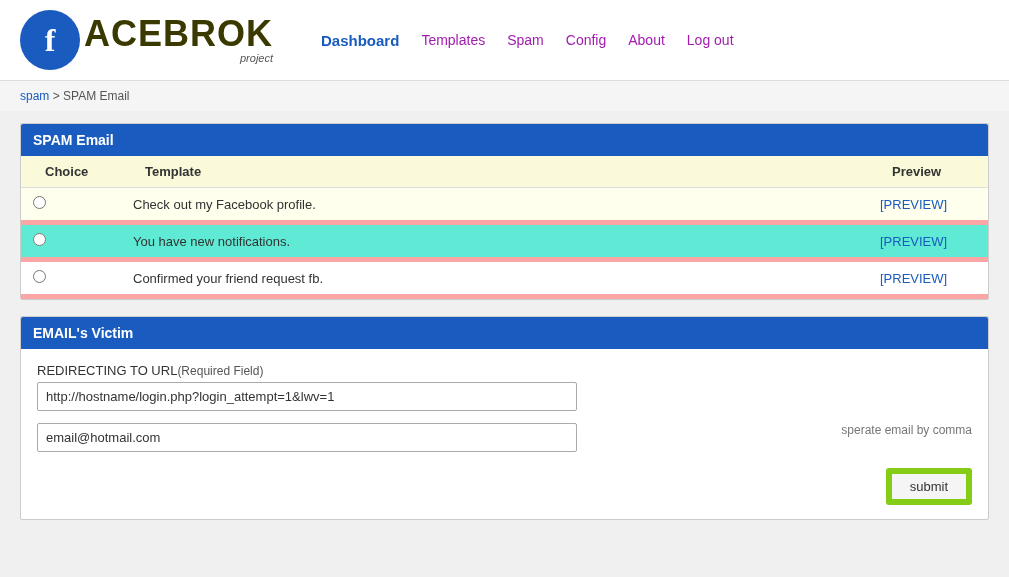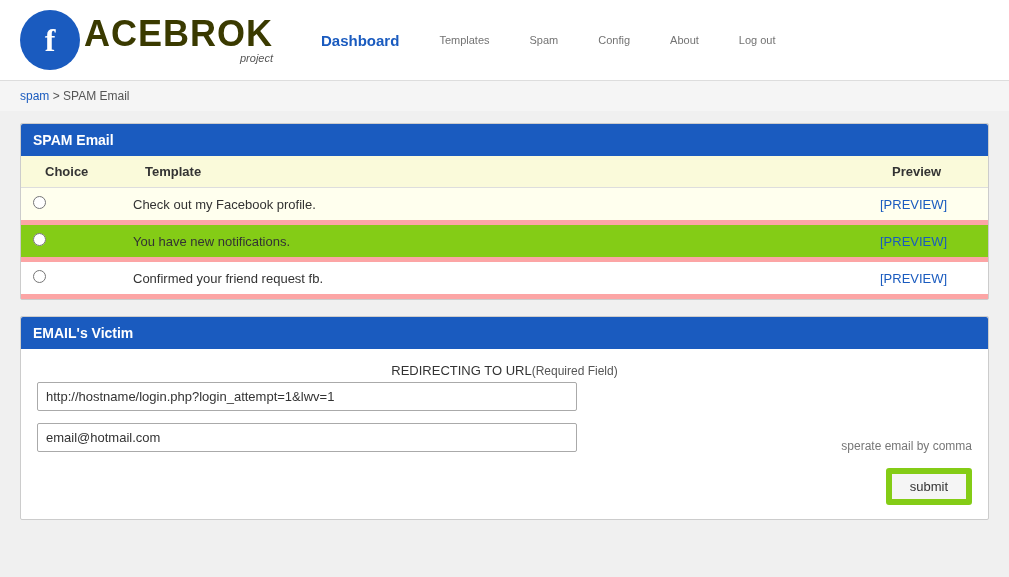--- a/index.html
+++ b/index.html
@@ -5,57 +5,57 @@
     * { margin: 0; padding: 0; box-sizing: border-box; }
     body { font-family: Arial, sans-serif; font-size: 13px; background: #f0f0f0; color: #333; }
 
     
     #header { background: #fff; padding: 10px 20px; display: flex; align-items: center; border-bottom: 1px solid #ddd; }
     #logo-area { display: flex; align-items: center; margin-right: 40px; }
     #logo-circle { width: 60px; height: 60px; background: #1a5bbf; border-radius: 50%; display: flex; align-items: center; justify-content: center; color: #fff; font-size: 32px; font-weight: bold; font-family: Georgia, serif; flex-shrink: 0; }
     #logo-text-area { display: flex; flex-direction: column; margin-left: 4px; align-items: flex-end; }
     #logo-text { font-size: 36px; font-weight: bold; color: #3a3a00; letter-spacing: 1px; line-height: 1; }
     #logo-subtext { font-size: 11px; color: #555; text-align: right; font-style: italic; }
-    #nav { display: flex; align-items: center; gap: 24px; }
-    .nav-item { text-decoration: none; color: #737373; font-size: 11px; padding: 4px 8px; }
+    #nav { display: flex; align-items: center; gap: 6px; }
+    .nav-item { text-decoration: none; color: #a21caf; font-size: 14px; padding: 4px 8px; }
     .nav-item.active { color: #1a5bbf; font-weight: bold; font-size: 15px; }
 
     
     #breadcrumb { padding: 8px 20px; font-size: 12px; color: #555; background: #f5f5f5; }
     #breadcrumb a { color: #1a5bbf; text-decoration: none; }
 
     
     #content { padding: 12px 20px; }
 
     
     .panel { background: #fff; border: 1px solid #ccc; margin-bottom: 16px; border-radius: 2px; }
     .panel-header { background: #1a5bbf; color: #fff; padding: 8px 12px; font-size: 14px; font-weight: bold; border-radius: 2px 2px 0 0; }
 
     
     .spam-table { width: 100%; border-collapse: collapse; }
     .spam-table th { padding: 8px 24px; text-align: left; font-size: 13px; color: #333; font-weight: bold; border-bottom: 1px solid #ddd; background: #fafada; }
     .spam-table td { padding: 8px 12px; border-bottom: 5px solid #fca5a5; font-size: 13px; }
     .spam-table tr:nth-child(1) td { background: #ffffee; }
-    .spam-table tr:nth-child(2) td { background: #84cc16; }
+    .spam-table tr:nth-child(2) td { background: #5eead4; }
     .spam-table tr:nth-child(3) td { background: #fff; }
     .preview-link { color: #1a5bbf; text-decoration: none; font-size: 13px; }
     .col-choice { width: 100px; }
     .col-template { }
     .col-preview { width: 120px; }
 
     
     input[type="radio"] { cursor: pointer; }
 
     
     .victim-body { padding: 14px 16px; }
-    .field-label { font-size: 13px; color: #333; margin-bottom: 4px; display: block; text-align: center; }
+    .field-label { font-size: 13px; color: #333; margin-bottom: 4px; display: block; }
     .field-label span.required { color: #555; font-size: 12px; }
     .text-input { width: 100%; max-width: 540px; padding: 6px 8px; border: 1px solid #aaa; border-radius: 2px; font-size: 13px; color: #333; outline: none; }
     .field-row { margin-bottom: 12px; position: relative; }
-    .hint-text { position: absolute; right: 0; top: 16px; font-size: 12px; color: #777; }
+    .hint-text { position: absolute; right: 0; top: 0; font-size: 12px; color: #777; }
     .submit-row { display: flex; justify-content: flex-end; padding-top: 4px; }
     .submit-btn { padding: 5px 18px; background: #f5f5f5; border: 6px solid #84cc16; border-radius: 3px; cursor: pointer; font-size: 13px; color: #333; }
   </style>
 </head>
 <body>
 
 <div id="header">
   <div id="logo-area">
     <div id="logo-circle">
       <span>f</span>

